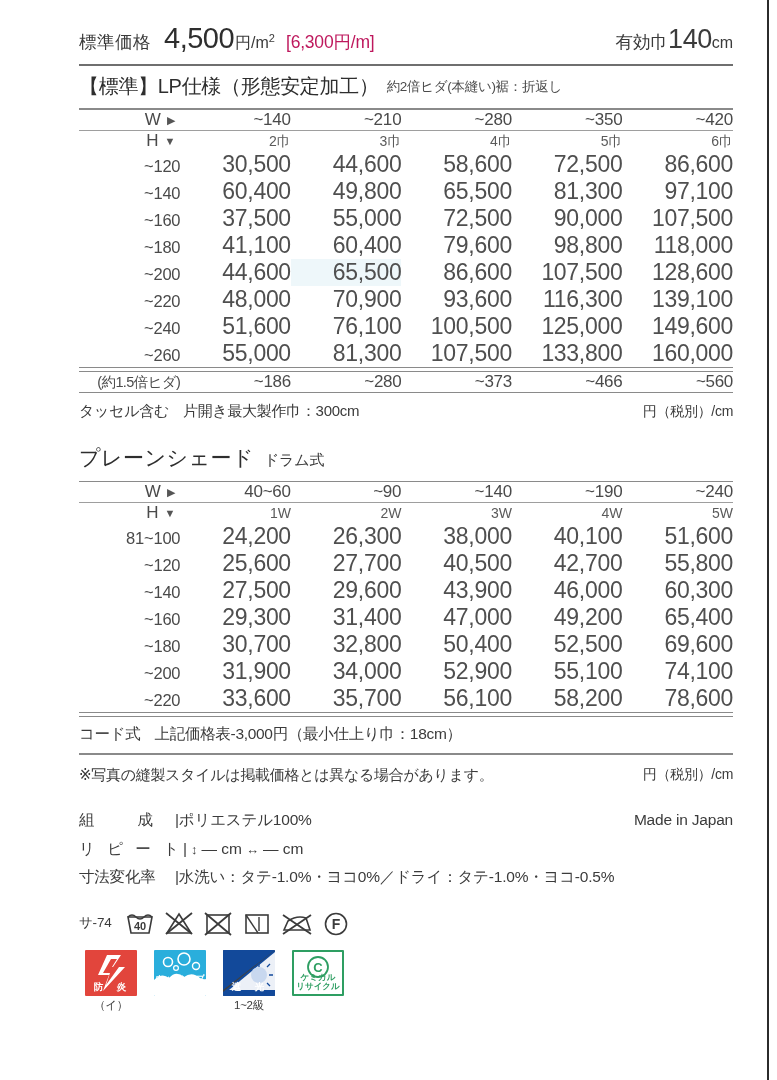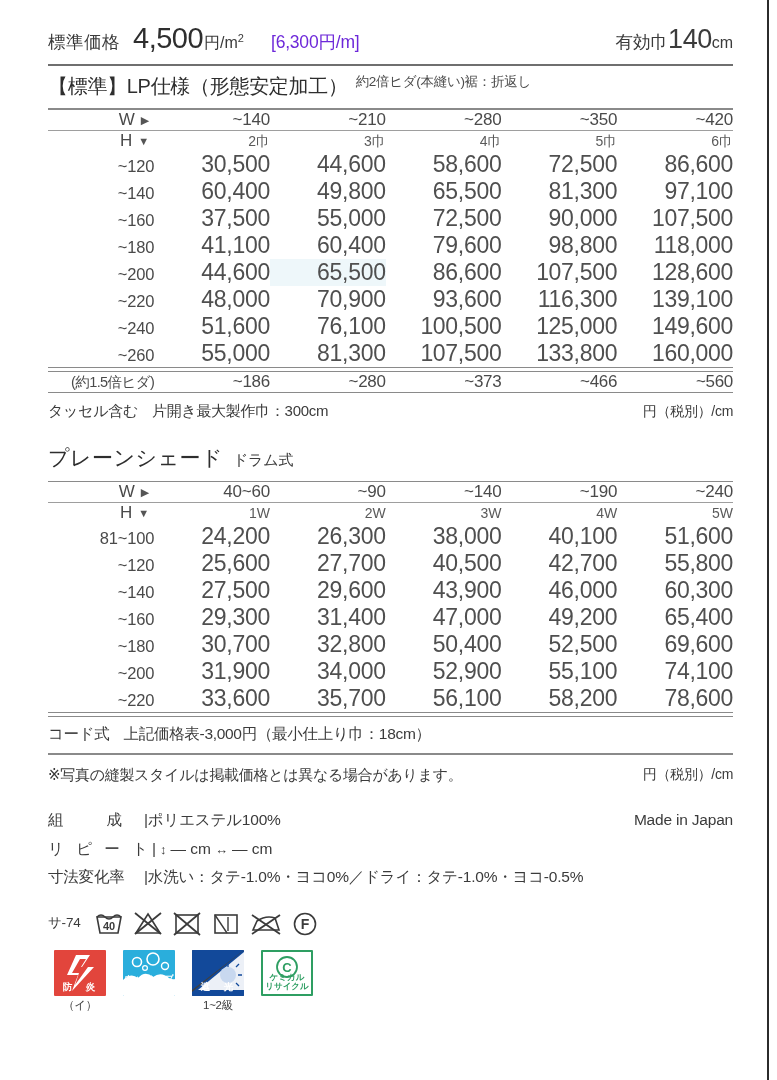--- a/index.html
+++ b/index.html
@@ -13,21 +13,21 @@
     font-family: "Liberation Sans", "DejaVu Sans", sans-serif;
     color: #3b3b3b;
     position: relative;
     overflow: hidden;
   }
   .page {
     position: relative;
     width: 777px;
     height: 1080px;
     box-sizing: border-box;
-    padding: 0 44px 0 48px;
+    padding: 0 44px 0 79px;
   }
   .right-rule {
     position: absolute;
     top: 0;
     right: 8px;
     width: 2px;
     height: 1080px;
     background: #2b2b2b;
   }
 
@@ -59,22 +59,22 @@
     font-size: 16px;
     margin-left: 1px;
     color: #3b3b3b;
   }
   .unit-sup {
     font-size: 11px;
     vertical-align: super;
   }
   .price-alt {
     font-size: 17.5px;
-    margin-left: 27px;
-    color: #6d28d9;
+    margin-left: 11px;
+    color: #be185d;
     letter-spacing: -0.2px;
   }
   .eff-width {
     font-size: 17.5px;
     color: #3b3b3b;
     white-space: nowrap;
   }
   .eff-width .num {
     font-size: 27px;
     font-weight: 500;
@@ -88,21 +88,21 @@
   .rule-thin  { height: 1.1px; background: #9e9e9e; }
   .rule-double {
     height: 3px;
     border-top: 1.4px solid #8a8a8a;
     border-bottom: 1.4px solid #8a8a8a;
   }
 
   
   .spec-line {
     display: flex;
-    align-items: flex-start;
+    align-items: center;
     padding: 7px 0 8px 0;
   }
   .spec-main {
     font-size: 20px;
     letter-spacing: -0.3px;
     color: #2e2e2e;
   }
   .spec-sub {
     font-size: 13.5px;
     margin-left: 8px;

